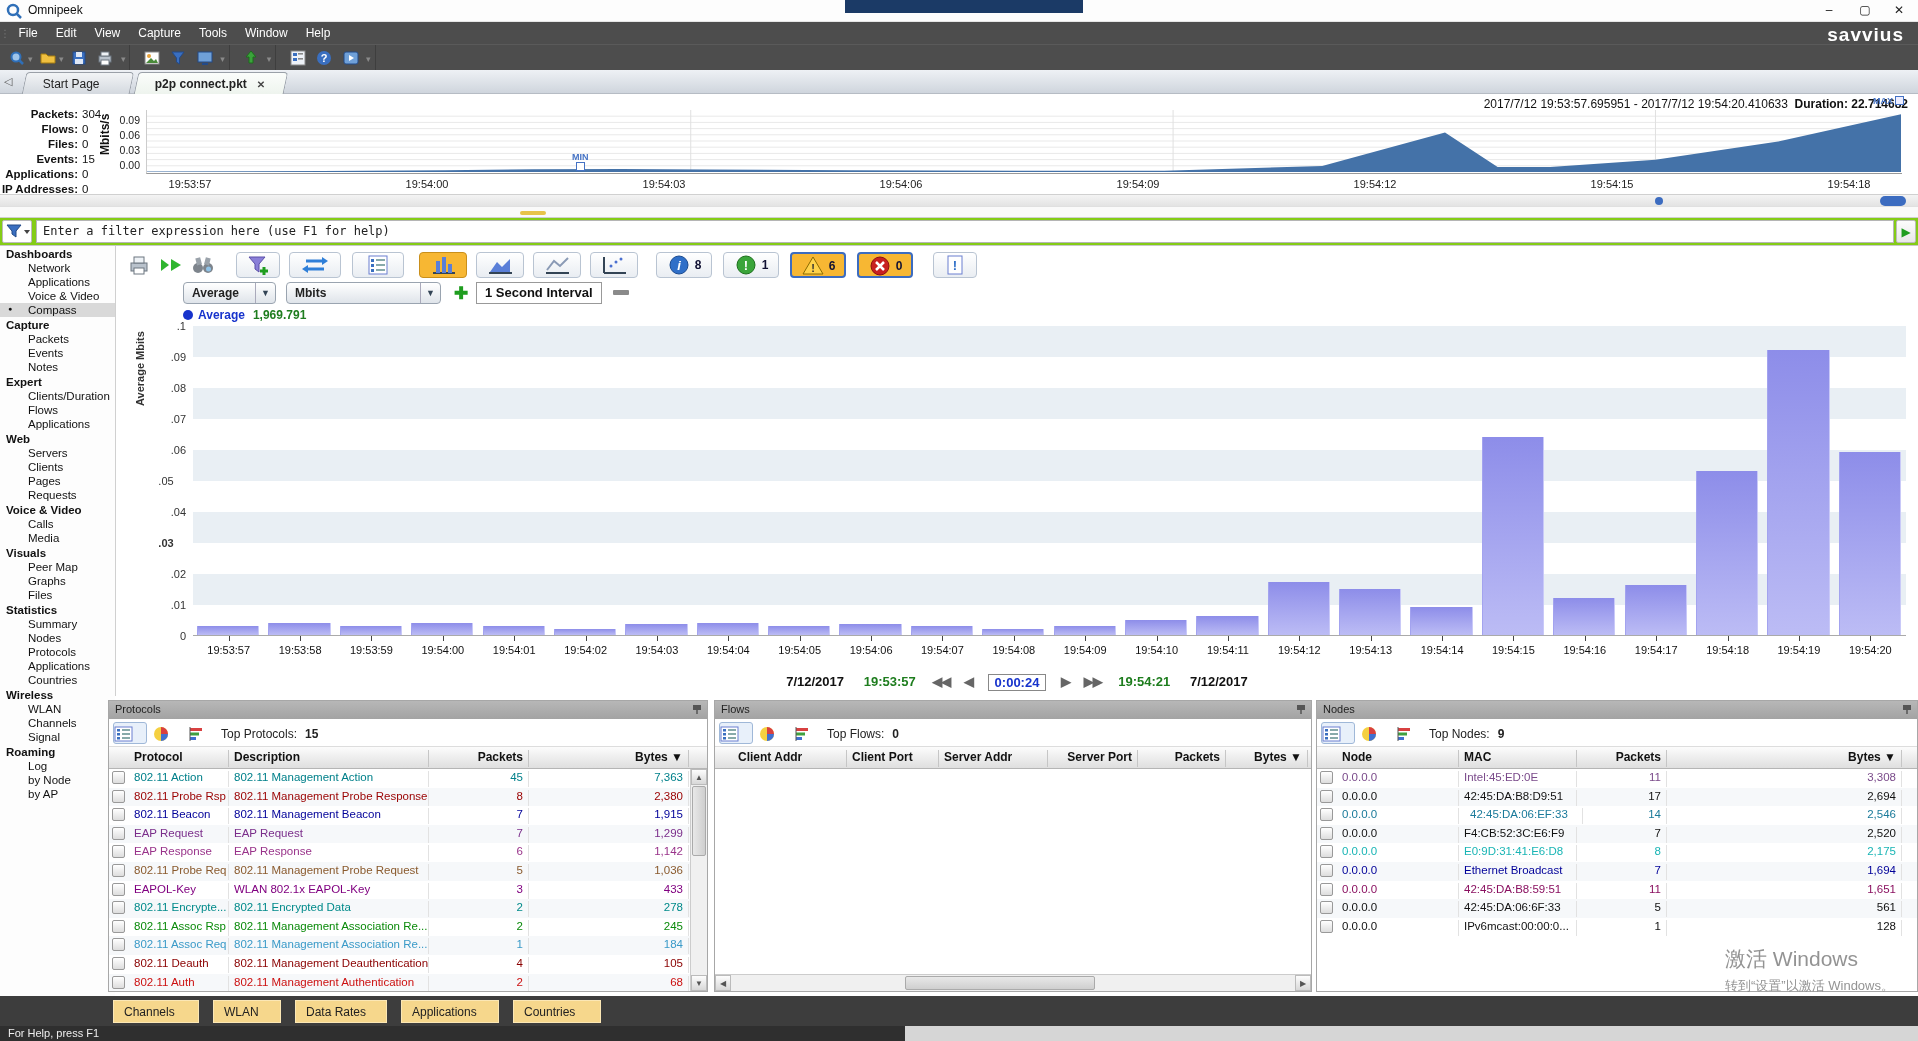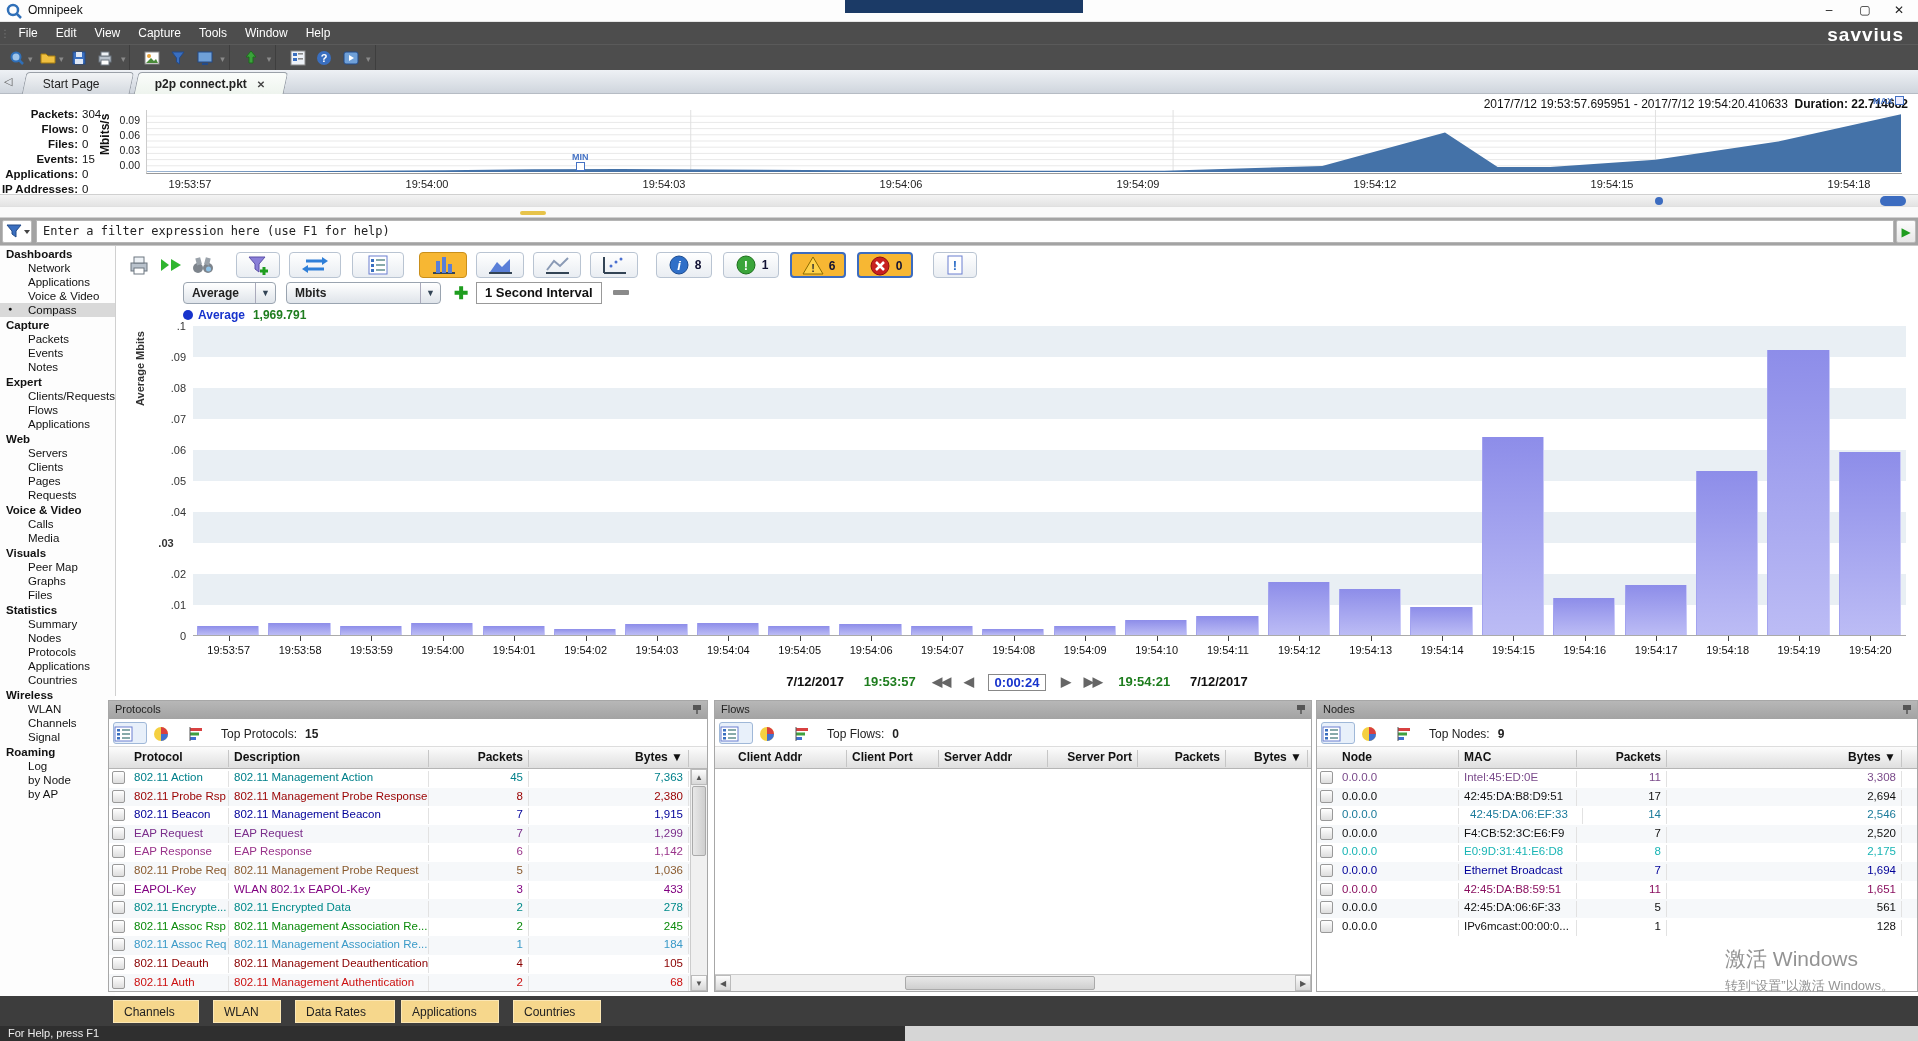--- a/index.html
+++ b/index.html
@@ -51,21 +51,21 @@
   .tl-minbox{width:9px;height:9px;border:1px solid #4472c4;background:#fff;margin:0 auto;}
   .tl-max{position:absolute;right:14px;top:96px;font-size:9px;color:#4472c4;font-weight:bold;}
   .tl-maxbox{display:inline-block;width:9px;height:9px;border:1px solid #4472c4;background:#eef;vertical-align:-1px;margin-left:2px;}
   .tl-slider{position:absolute;left:0px;top:194px;width:1918px;height:12px;background:linear-gradient(#f4f4f4,#e3e3e3);border-top:1px solid #d0d0d0;}
   .tl-dot{position:absolute;top:2px;width:8px;height:8px;border-radius:50%;background:#3c6cc0;}
   .tl-handle{position:absolute;top:1px;right:12px;width:26px;height:10px;border-radius:5px;background:#3c6cc0;}
   .splitter{position:absolute;left:0;top:206px;width:1918px;height:12px;background:#fafafa;border-top:1px solid #e0e0e0;border-bottom:1px solid #cfcfcf;}
   .splitgrip{position:absolute;left:520px;top:4px;width:26px;height:4px;background:#e7c34a;border-radius:2px;}
 
   
-  .filterbar{position:absolute;left:0;top:218px;width:1918px;height:28px;background:#a3a3a3;border-bottom:1px solid #c8c8c8;}
+  .filterbar{position:absolute;left:0;top:218px;width:1918px;height:28px;background:#84cc16;border-bottom:1px solid #c8c8c8;}
   .filterbtn{position:absolute;left:2px;top:2px;width:30px;height:23px;background:#fff;border:1px solid #bbb;border-radius:2px;}
   .filterinput{position:absolute;left:36px;top:2px;width:1858px;height:23px;background:#fff;border:1px solid #b5b5b5;font-family:"DejaVu Sans Mono",monospace;font-size:12px;color:#222;padding:3px 6px 0 6px;white-space:nowrap;overflow:hidden;}
   .filterplay{position:absolute;right:2px;top:2px;width:20px;height:23px;background:linear-gradient(#fcfcfc,#e8e8e8);border:1px solid #bbb;border-radius:2px;color:#1f9d1f;font-size:12px;text-align:center;line-height:22px;}
 
   
   .sidebar{position:absolute;left:0;top:246px;width:115px;height:750px;background:#fdfdfd;font-size:11.5px;color:#111;}
   .sb-sec{font-weight:bold;padding:2px 0 1px 6px;}
   .sb-item{padding:1px 0 1px 28px;cursor:default;white-space:nowrap;}
   .sb-item.sel{background:#d9d9d9;position:relative;}
   .sb-item.sel::before{content:"●";position:absolute;left:8px;top:2px;font-size:7px;color:#111;}
@@ -311,21 +311,21 @@
       <div class="sb-sec">Dashboards</div>
       <div class="sb-item">Network</div>
       <div class="sb-item">Applications</div>
       <div class="sb-item">Voice &amp; Video</div>
       <div class="sb-item sel">Compass</div>
       <div class="sb-sec">Capture</div>
       <div class="sb-item">Packets</div>
       <div class="sb-item">Events</div>
       <div class="sb-item">Notes</div>
       <div class="sb-sec">Expert</div>
-      <div class="sb-item">Clients/Requests</div>
+      <div class="sb-item">Clients/Duration</div>
       <div class="sb-item">Flows</div>
       <div class="sb-item">Applications</div>
       <div class="sb-sec">Web</div>
       <div class="sb-item">Servers</div>
       <div class="sb-item">Clients</div>
       <div class="sb-item">Pages</div>
       <div class="sb-item">Requests</div>
       <div class="sb-sec">Voice &amp; Video</div>
       <div class="sb-item">Calls</div>
       <div class="sb-item">Media</div>
@@ -448,21 +448,21 @@
       <span class="legdot"></span><span class="legname">Average</span><span class="legval">1,969.791</span>
     </div>
 
     <div class="avg-mbits">Average Mbits</div>
     <div id="ylabels">
         <div class="ylab abs" style="left: 30px; top: 74px; right: auto; width: 40px; position: absolute; text-align: right;">.1</div>
         <div class="ylab abs" style="left: 30px; top: 105px; right: auto; width: 40px; position: absolute; text-align: right;">.09</div>
         <div class="ylab abs" style="left: 30px; top: 136px; right: auto; width: 40px; position: absolute; text-align: right;">.08</div>
         <div class="ylab abs" style="left: 30px; top: 167px; right: auto; width: 40px; position: absolute; text-align: right;">.07</div>
         <div class="ylab abs" style="left: 30px; top: 198px; right: auto; width: 40px; position: absolute; text-align: right;">.06</div>
-        <div class="ylab abs" style="left: 30px; top: 229px; right: auto; width: 40px; position: absolute; text-align: right;">.05</div>
+        <div class="ylab abs" style="left: 30px; top: 229px; right: auto; width: 40px; position: absolute; text-align: center;">.05</div>
         <div class="ylab abs" style="left: 30px; top: 260px; right: auto; width: 40px; position: absolute; text-align: right;">.04</div>
         <div class="ylab abs" style="left: 30px; top: 291px; right: auto; width: 40px; position: absolute; text-align: center; font-weight: bold;">.03</div>
         <div class="ylab abs" style="left: 30px; top: 322px; right: auto; width: 40px; position: absolute; ">.02</div>
         <div class="ylab abs" style="left: 30px; top: 353px; right: auto; width: 40px; position: absolute; text-align: right;">.01</div>
         <div class="ylab abs" style="left: 30px; top: 384px; right: auto; width: 40px; position: absolute; text-align: right;">0</div>
       </div>
     <div class="plot" id="plot">
         <div class="band lt" style="top: 0px;"></div>
         <div class="band" style="top: 31px;"></div>
         <div class="band lt" style="top: 62px;"></div>
@@ -857,20 +857,20 @@
     </div>
 
   <div class="watermark">
     <div class="wm1">激活 Windows</div>
     <div class="wm2">转到“设置”以激活 Windows。</div>
   </div>
 
   <div class="btnbar" id="btnbar">
       <div class="fbtn" style="left: 113px; width: 86px;">Channels</div>
       <div class="fbtn" style="left: 213px; width: 68px;">WLAN</div>
-      <div class="fbtn" style="left: 295px; width: 100px;">Data Rates</div>
+      <div class="fbtn" style="left: 295px; width: 92px;">Data Rates</div>
       <div class="fbtn" style="left: 401px; width: 98px;">Applications</div>
       <div class="fbtn" style="left: 513px; width: 88px;">Countries</div>
     </div>
   <div class="statusbar">
     <div class="statusseg">For Help, press F1</div>
   </div>
 </div>
 
 </body></html>

